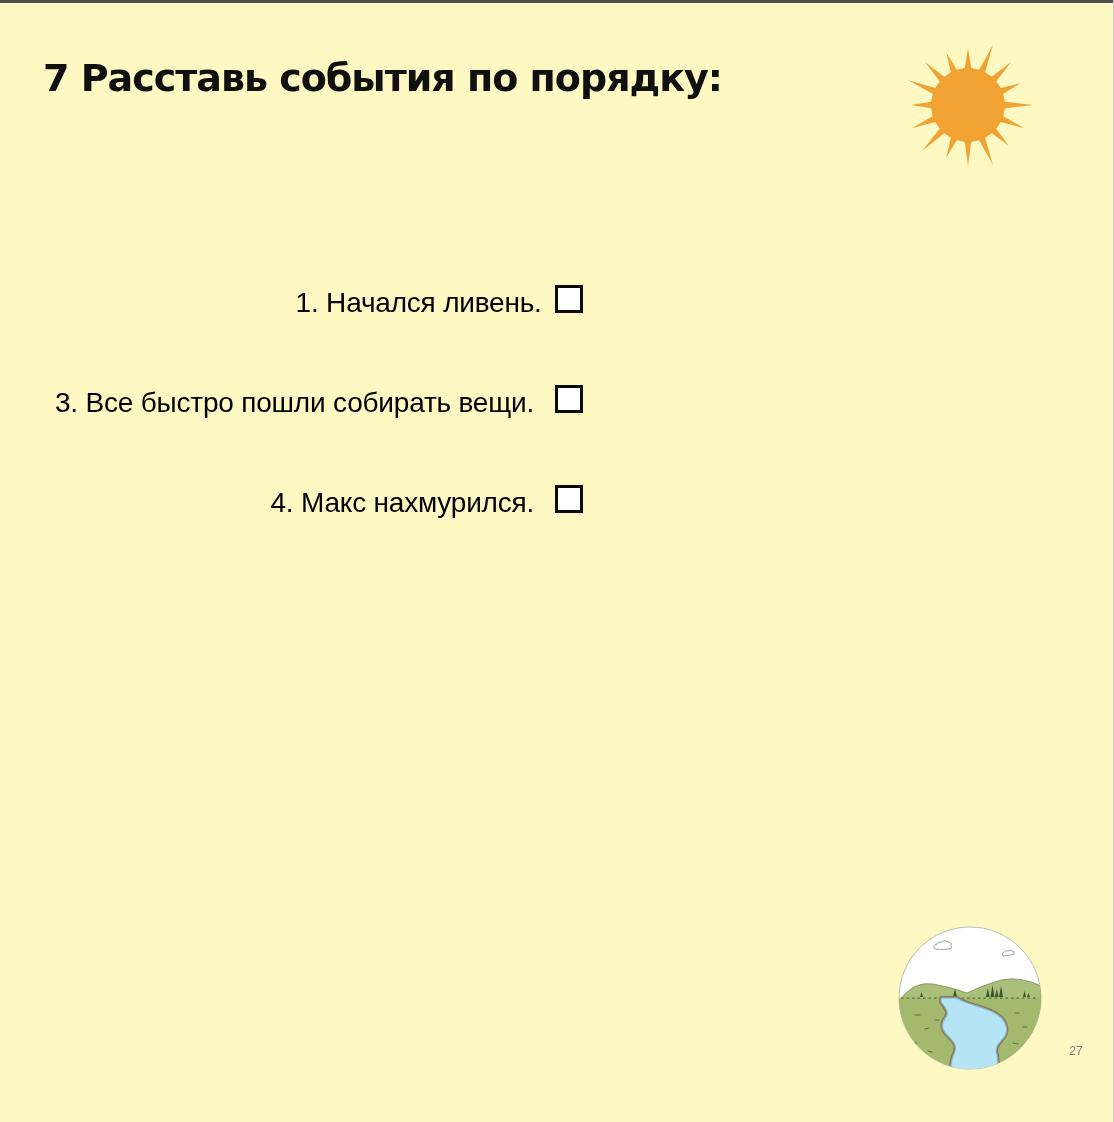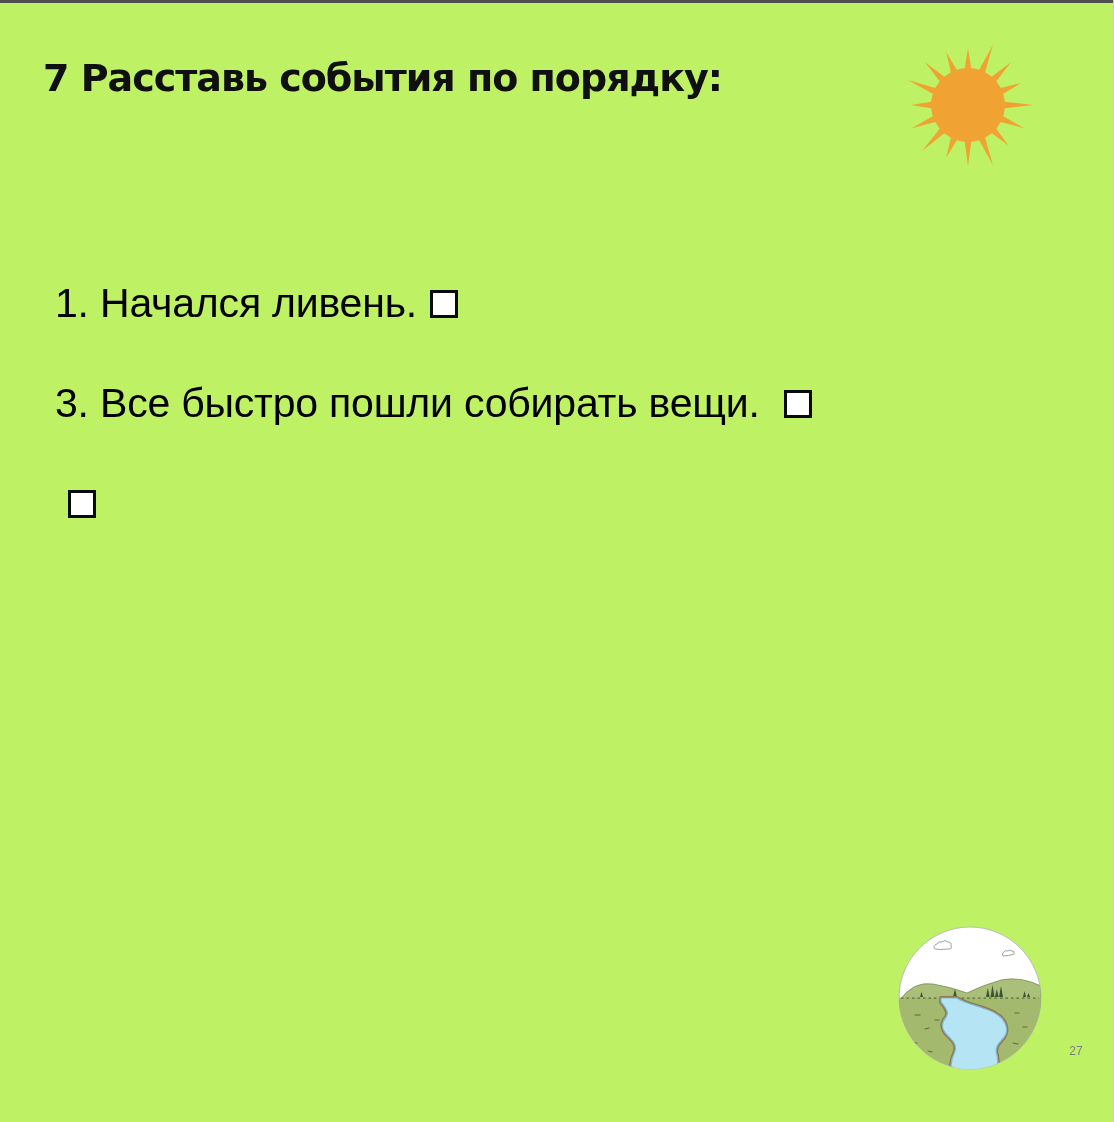--- a/index.html
+++ b/index.html
@@ -1,31 +1,31 @@
 <!DOCTYPE html>
 <html style="--sun: #F0A233; --text: #101010; --page-number: #7f7f7f; --top-rule: #4f4f4f; --right-rule: #cccccc; --lp-outline: #b8bdb8; --lp-hill: #A9BF7A; --lp-hill-line: #7d8f56; --lp-meadow: #A2B96E; --lp-river: #B5E4F4; --lp-river-edge: #79b8d0; --lp-bank: #97764E; --lp-tree: #3C5430; --lp-speck: #5E6F3E; --lp-cloud: #9aa39e;"><head>
 <meta charset="utf-8">
 <style>
   html,body{margin:0;padding:0;background:#fff;}
   .page{
-    position:relative;width:1114px;height:1122px;background:#bef264;
+    position:relative;width:1114px;height:1122px;background:#fef9c3;
     font-family:"Liberation Sans",sans-serif;overflow:hidden;color:var(--text,#101010);
   }
   .top-rule{position:absolute;top:0;left:0;width:100%;height:3px;background:var(--top-rule,#4f4f4f);}
   .right-rule{position:absolute;top:0;right:0;width:1px;height:100%;background:var(--right-rule,#cccccc);}
   .title{
     position:absolute;left:43px;top:56px;margin:0;
     font-family:"DejaVu Sans",sans-serif;font-weight:700;font-size:38px;
     letter-spacing:-1px;color:var(--text,#101010);white-space:nowrap;
   }
   .sun{position:absolute;left:901px;top:38px;width:134px;height:134px;}
   .events{position:absolute;left:55px;top:280px;}
   .event-row{
     height:46px;line-height:46px;margin-bottom:54px;
-    font-size:41px;color:#000;white-space:nowrap;
+    font-size:28px;color:#000;white-space:nowrap;text-align:right;
   }
   .event-text{letter-spacing:-0.2px;}
   .checkbox{
     display:inline-block;width:22px;height:22px;
     border:3px solid #0a0a0a;margin-left:13px;vertical-align:-1px;
     background:#fff;box-sizing:content-box;
   }
   .landscape{position:absolute;left:895px;top:923px;width:150px;height:150px;}
   .page-number{
     position:absolute;left:1061px;top:1044px;width:30px;text-align:center;
@@ -49,21 +49,21 @@
   </div>
 
   <div class="events">
     <div class="event-row">
       <span class="event-text">1. Начался ливень.</span><span class="checkbox"></span>
     </div>
     <div class="event-row">
       <span class="event-text">3. Все быстро пошли собирать вещи. </span><span class="checkbox"></span>
     </div>
     <div class="event-row">
-      <span class="checkbox"></span>
+      <span class="event-text">4. Макс нахмурился. </span><span class="checkbox"></span>
     </div>
   </div>
 
   <div class="landscape">
     <svg width="150" height="150" viewBox="0 0 150 150" aria-hidden="true">
       <defs>
         <clipPath id="lp-clip">
             <circle cx="75" cy="75" r="71"></circle>
           </clipPath>
       </defs>

